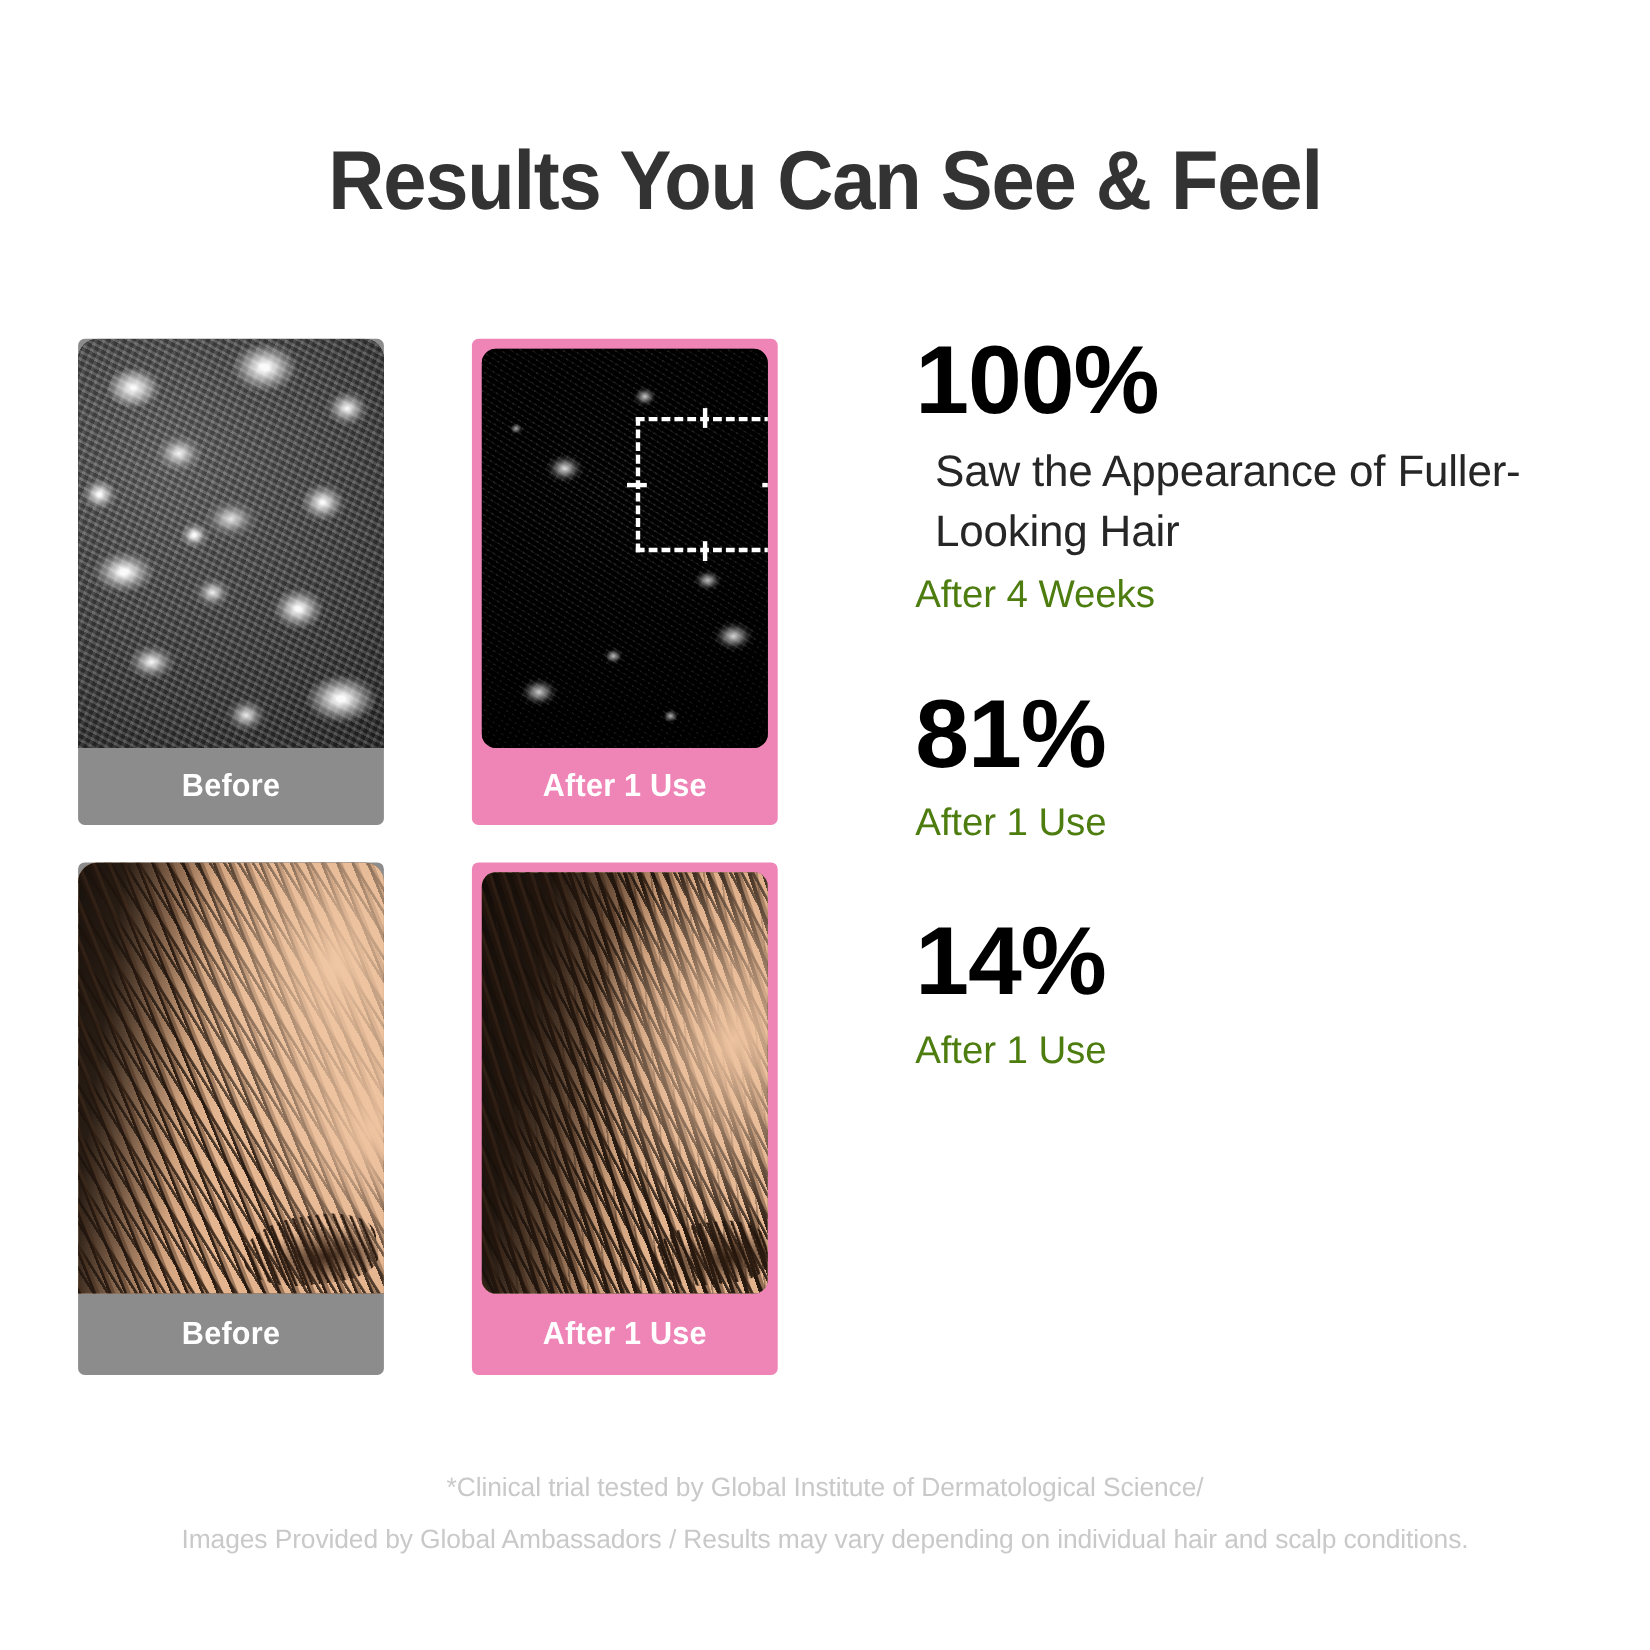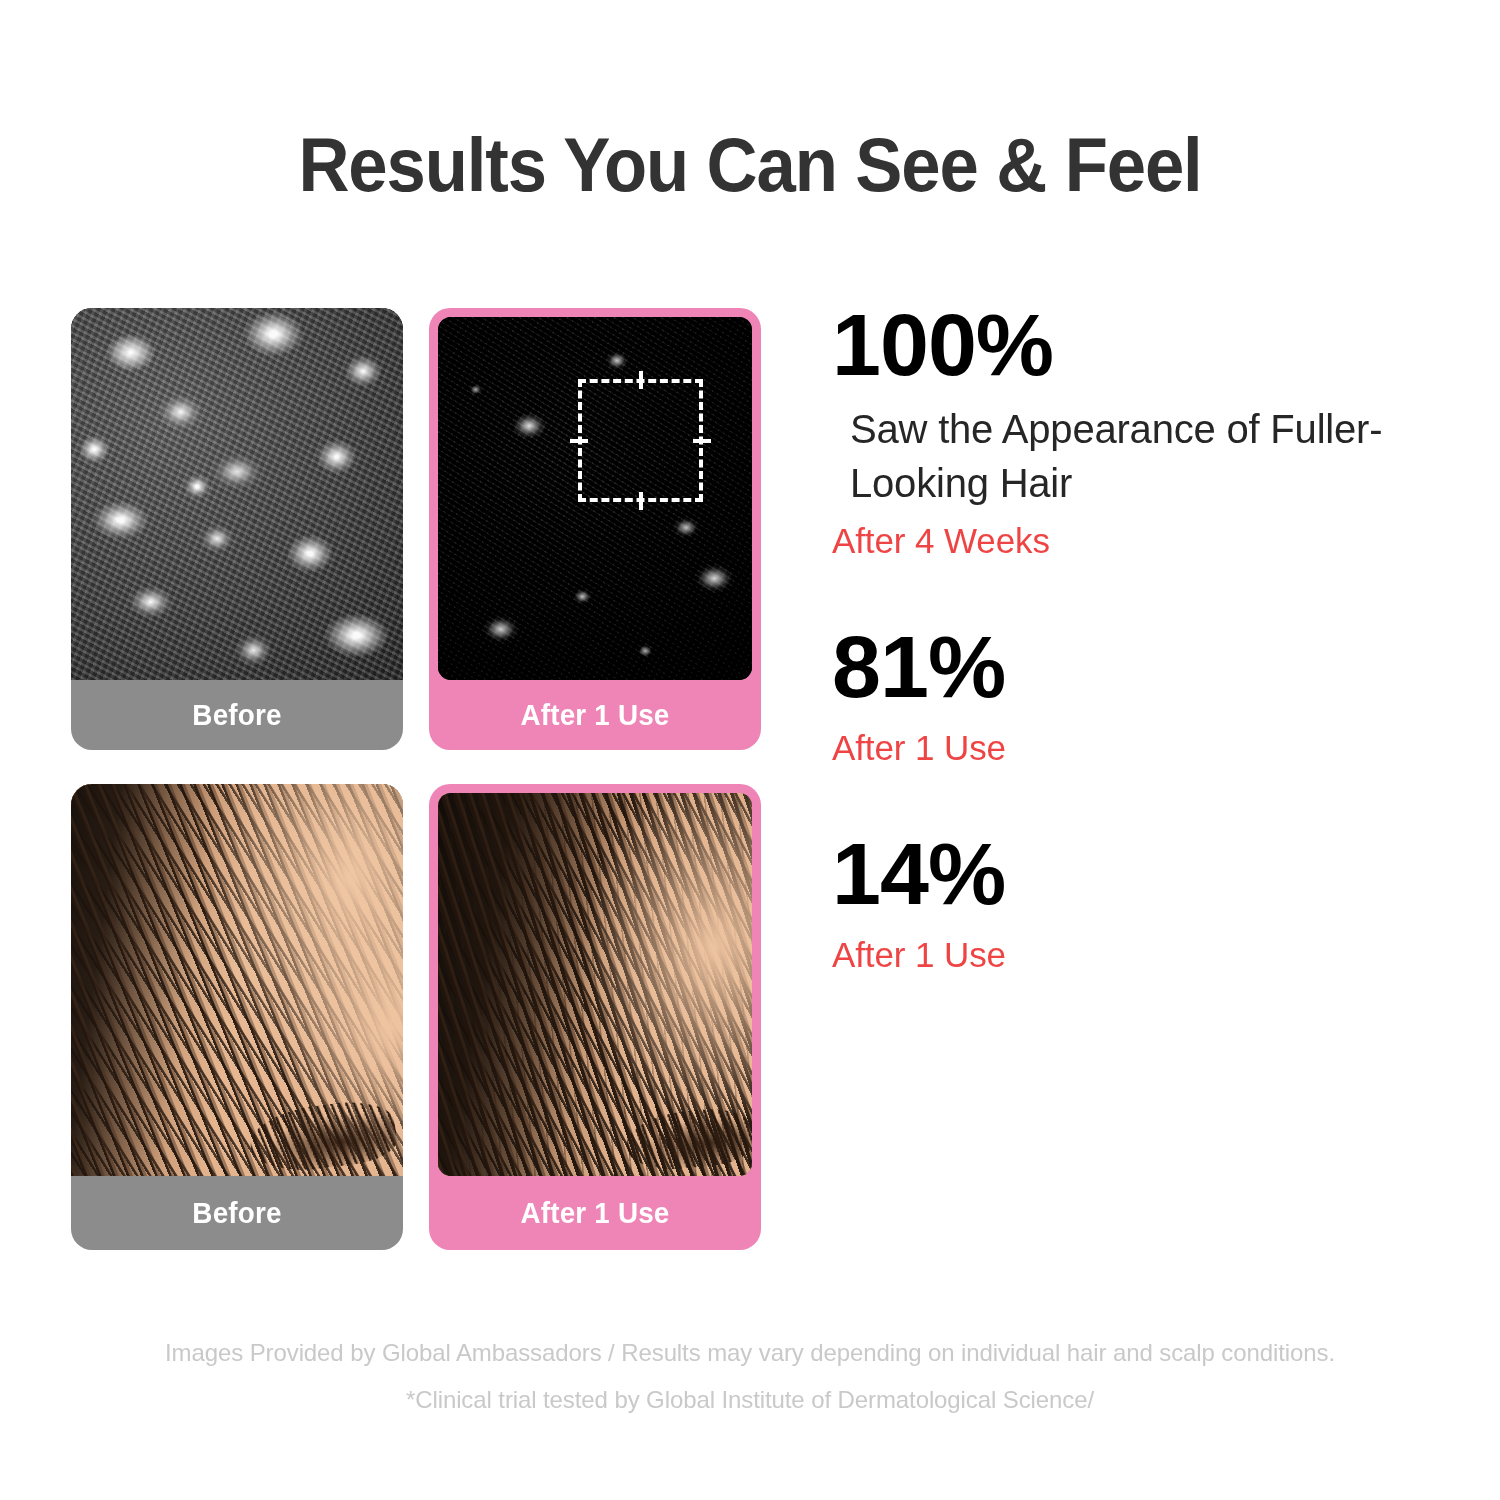--- a/index.html
+++ b/index.html
@@ -40,22 +40,22 @@
   .gallery {
     position: absolute;
     left: 71px;
     top: 308px;
     width: 712px;
     height: 942px;
   }
 
   .card {
     position: absolute;
-    width: 332px;
-    border-radius: 21px;
+    width: 278px;
+    border-radius: 6px;
     overflow: hidden;
     padding-left: 45px;
   }
   .card.before { left: 0; background: #8c8c8c; }
   .card.after  { left: 358px; background: #ef85b6; }
 
   .row-top .card    { top: 0;   height: 442px; }
   .row-bottom .card { top: 476px; height: 466px; }
 
   
@@ -243,21 +243,21 @@
     font-weight: 400;
     line-height: 1.36;
     color: #262626;
     letter-spacing: -0.2px;
     margin-left: 18px;
   }
   .stat-sub {
     font-size: 35px;
     font-weight: 400;
     line-height: 1.36;
-    color: #ef4444;
+    color: #4d7c0f;
     margin-top: 6px;
     letter-spacing: -0.1px;
   }
 
   
   .footnote {
     position: absolute;
     left: 0;
     top: 1330px;
     width: 1500px;
@@ -337,17 +337,17 @@
     </div>
 
     <div class="stat">
       <div class="stat-value">14%</div>
       <div class="stat-sub">After 1 Use</div>
     </div>
 
   </div>
 
   <div class="footnote">
+    <span class="fn-line">*Clinical trial tested by Global Institute of Dermatological Science/</span>
     <span class="fn-line">Images Provided by Global Ambassadors / Results may vary depending on individual hair and scalp conditions.</span>
-    <span class="fn-line">*Clinical trial tested by Global Institute of Dermatological Science/</span>
   </div>
 
 </div>
 
 </body></html>

